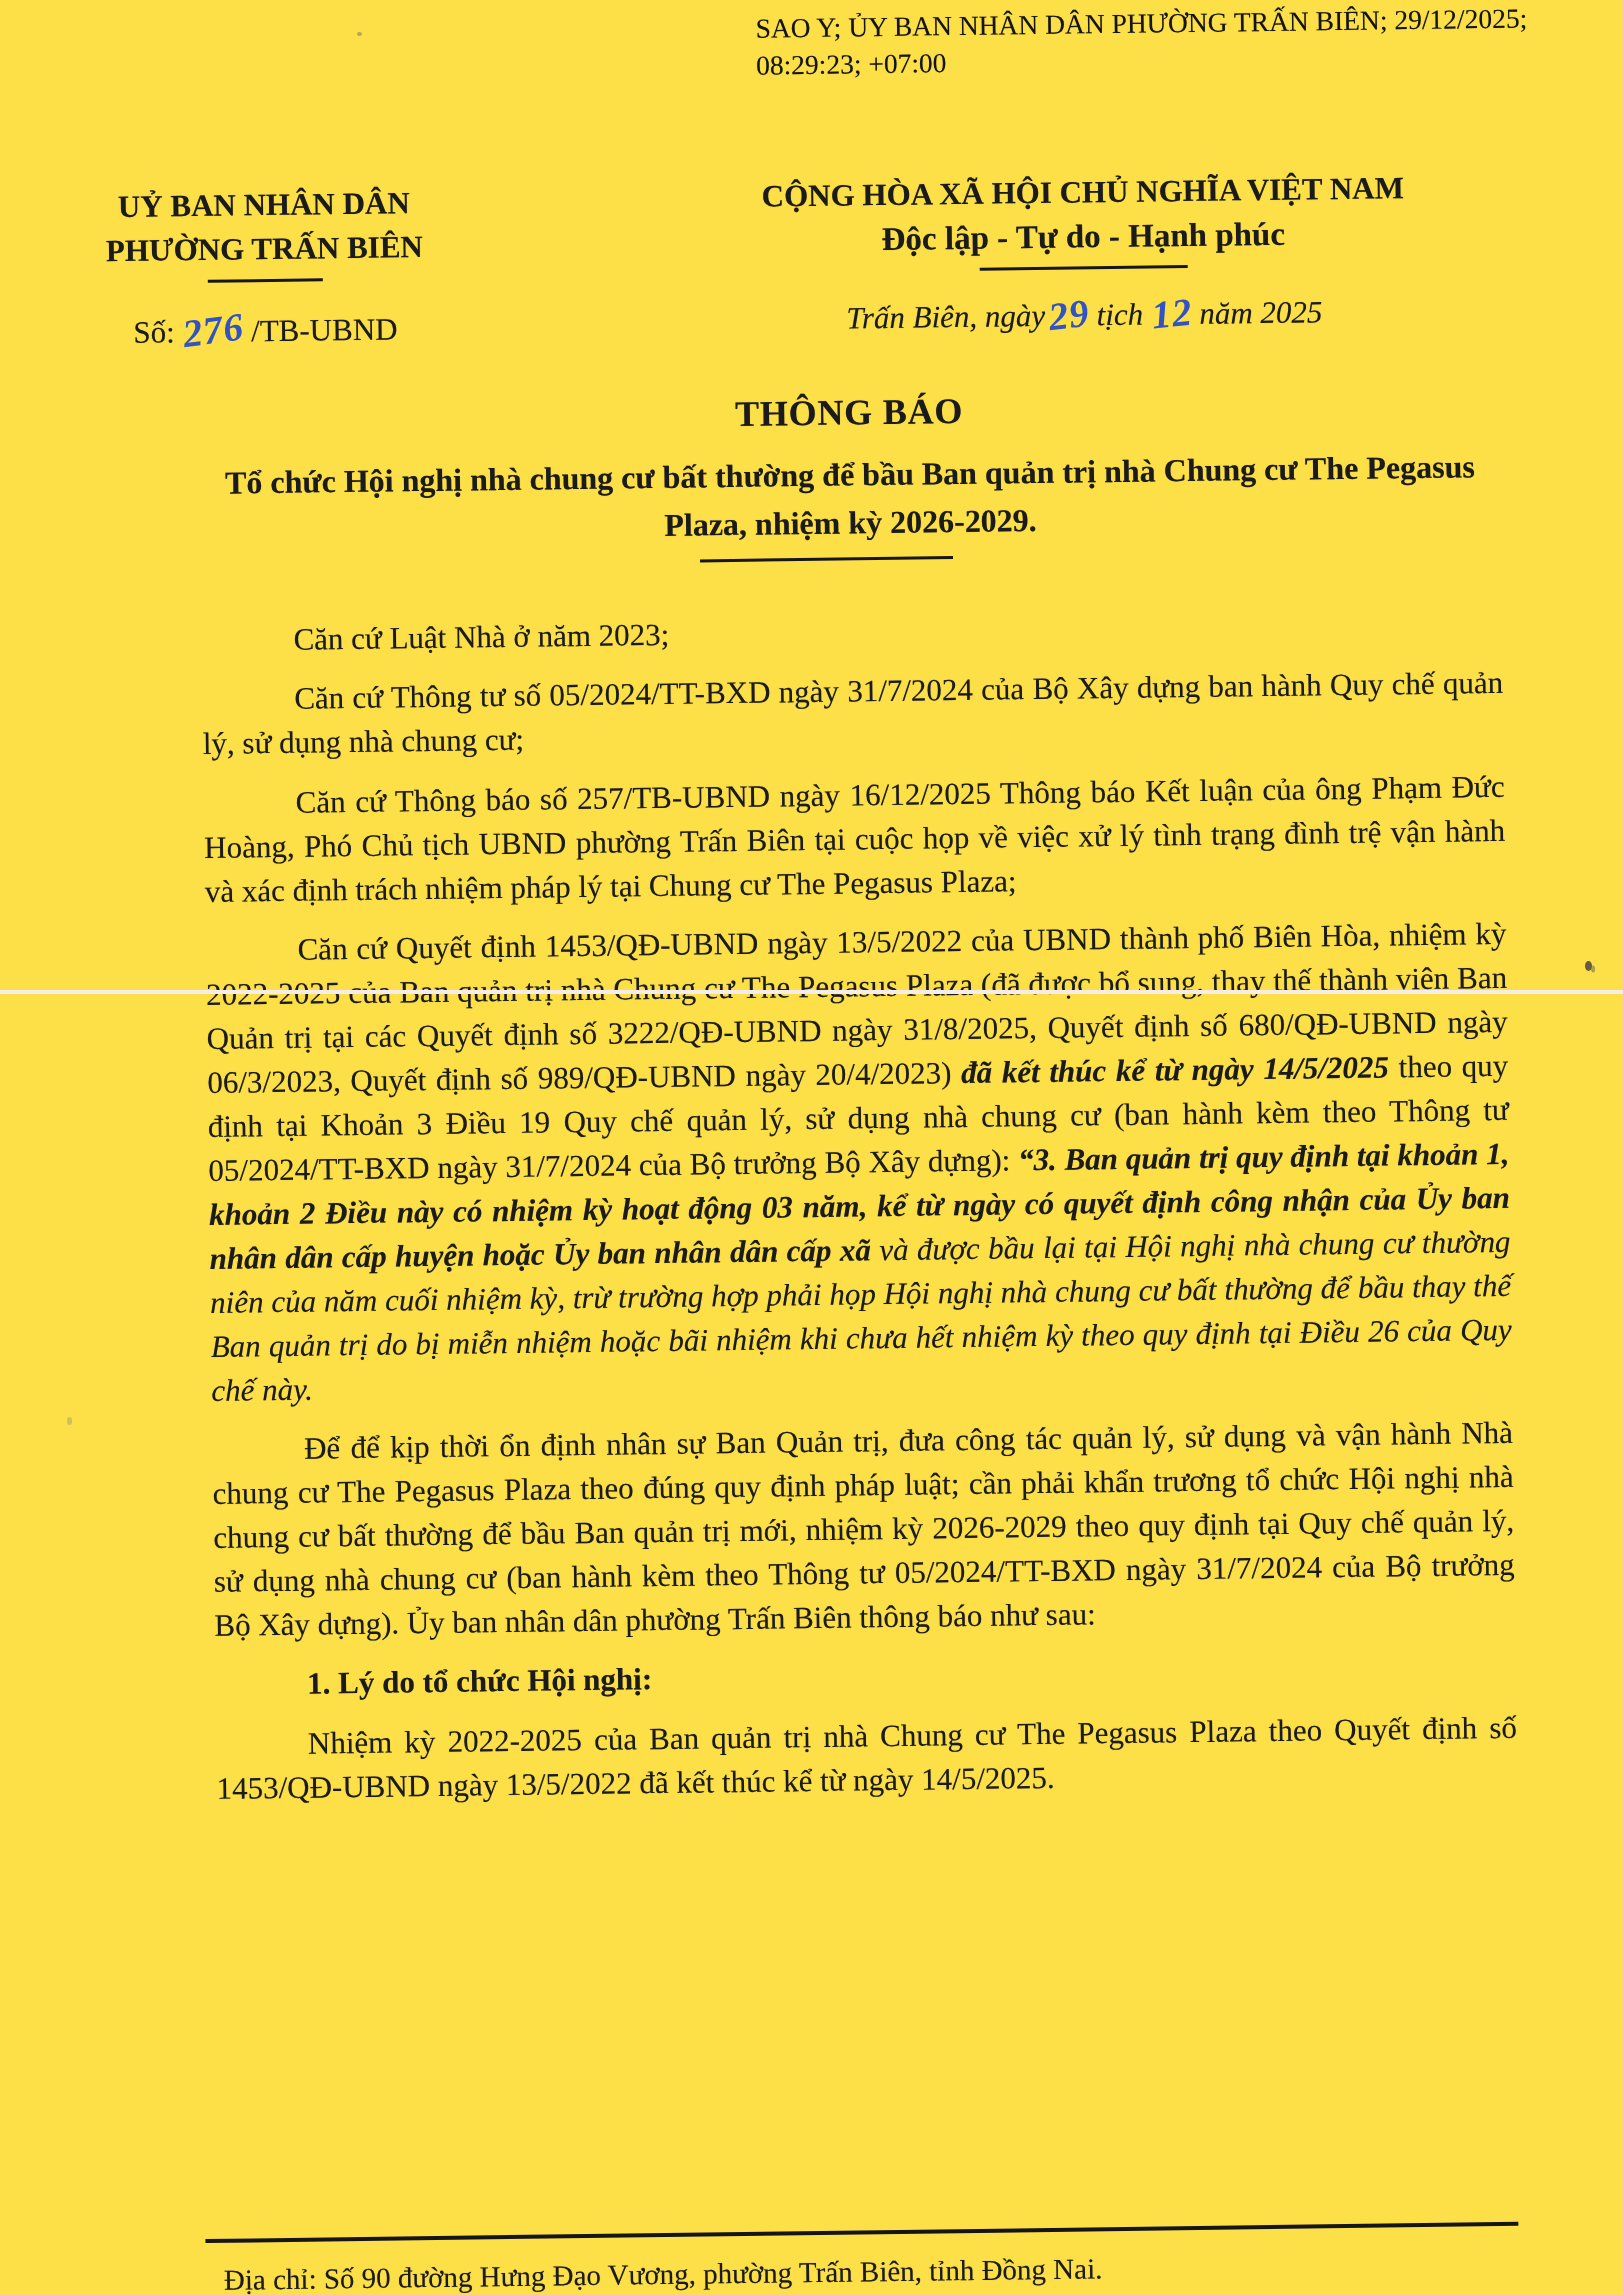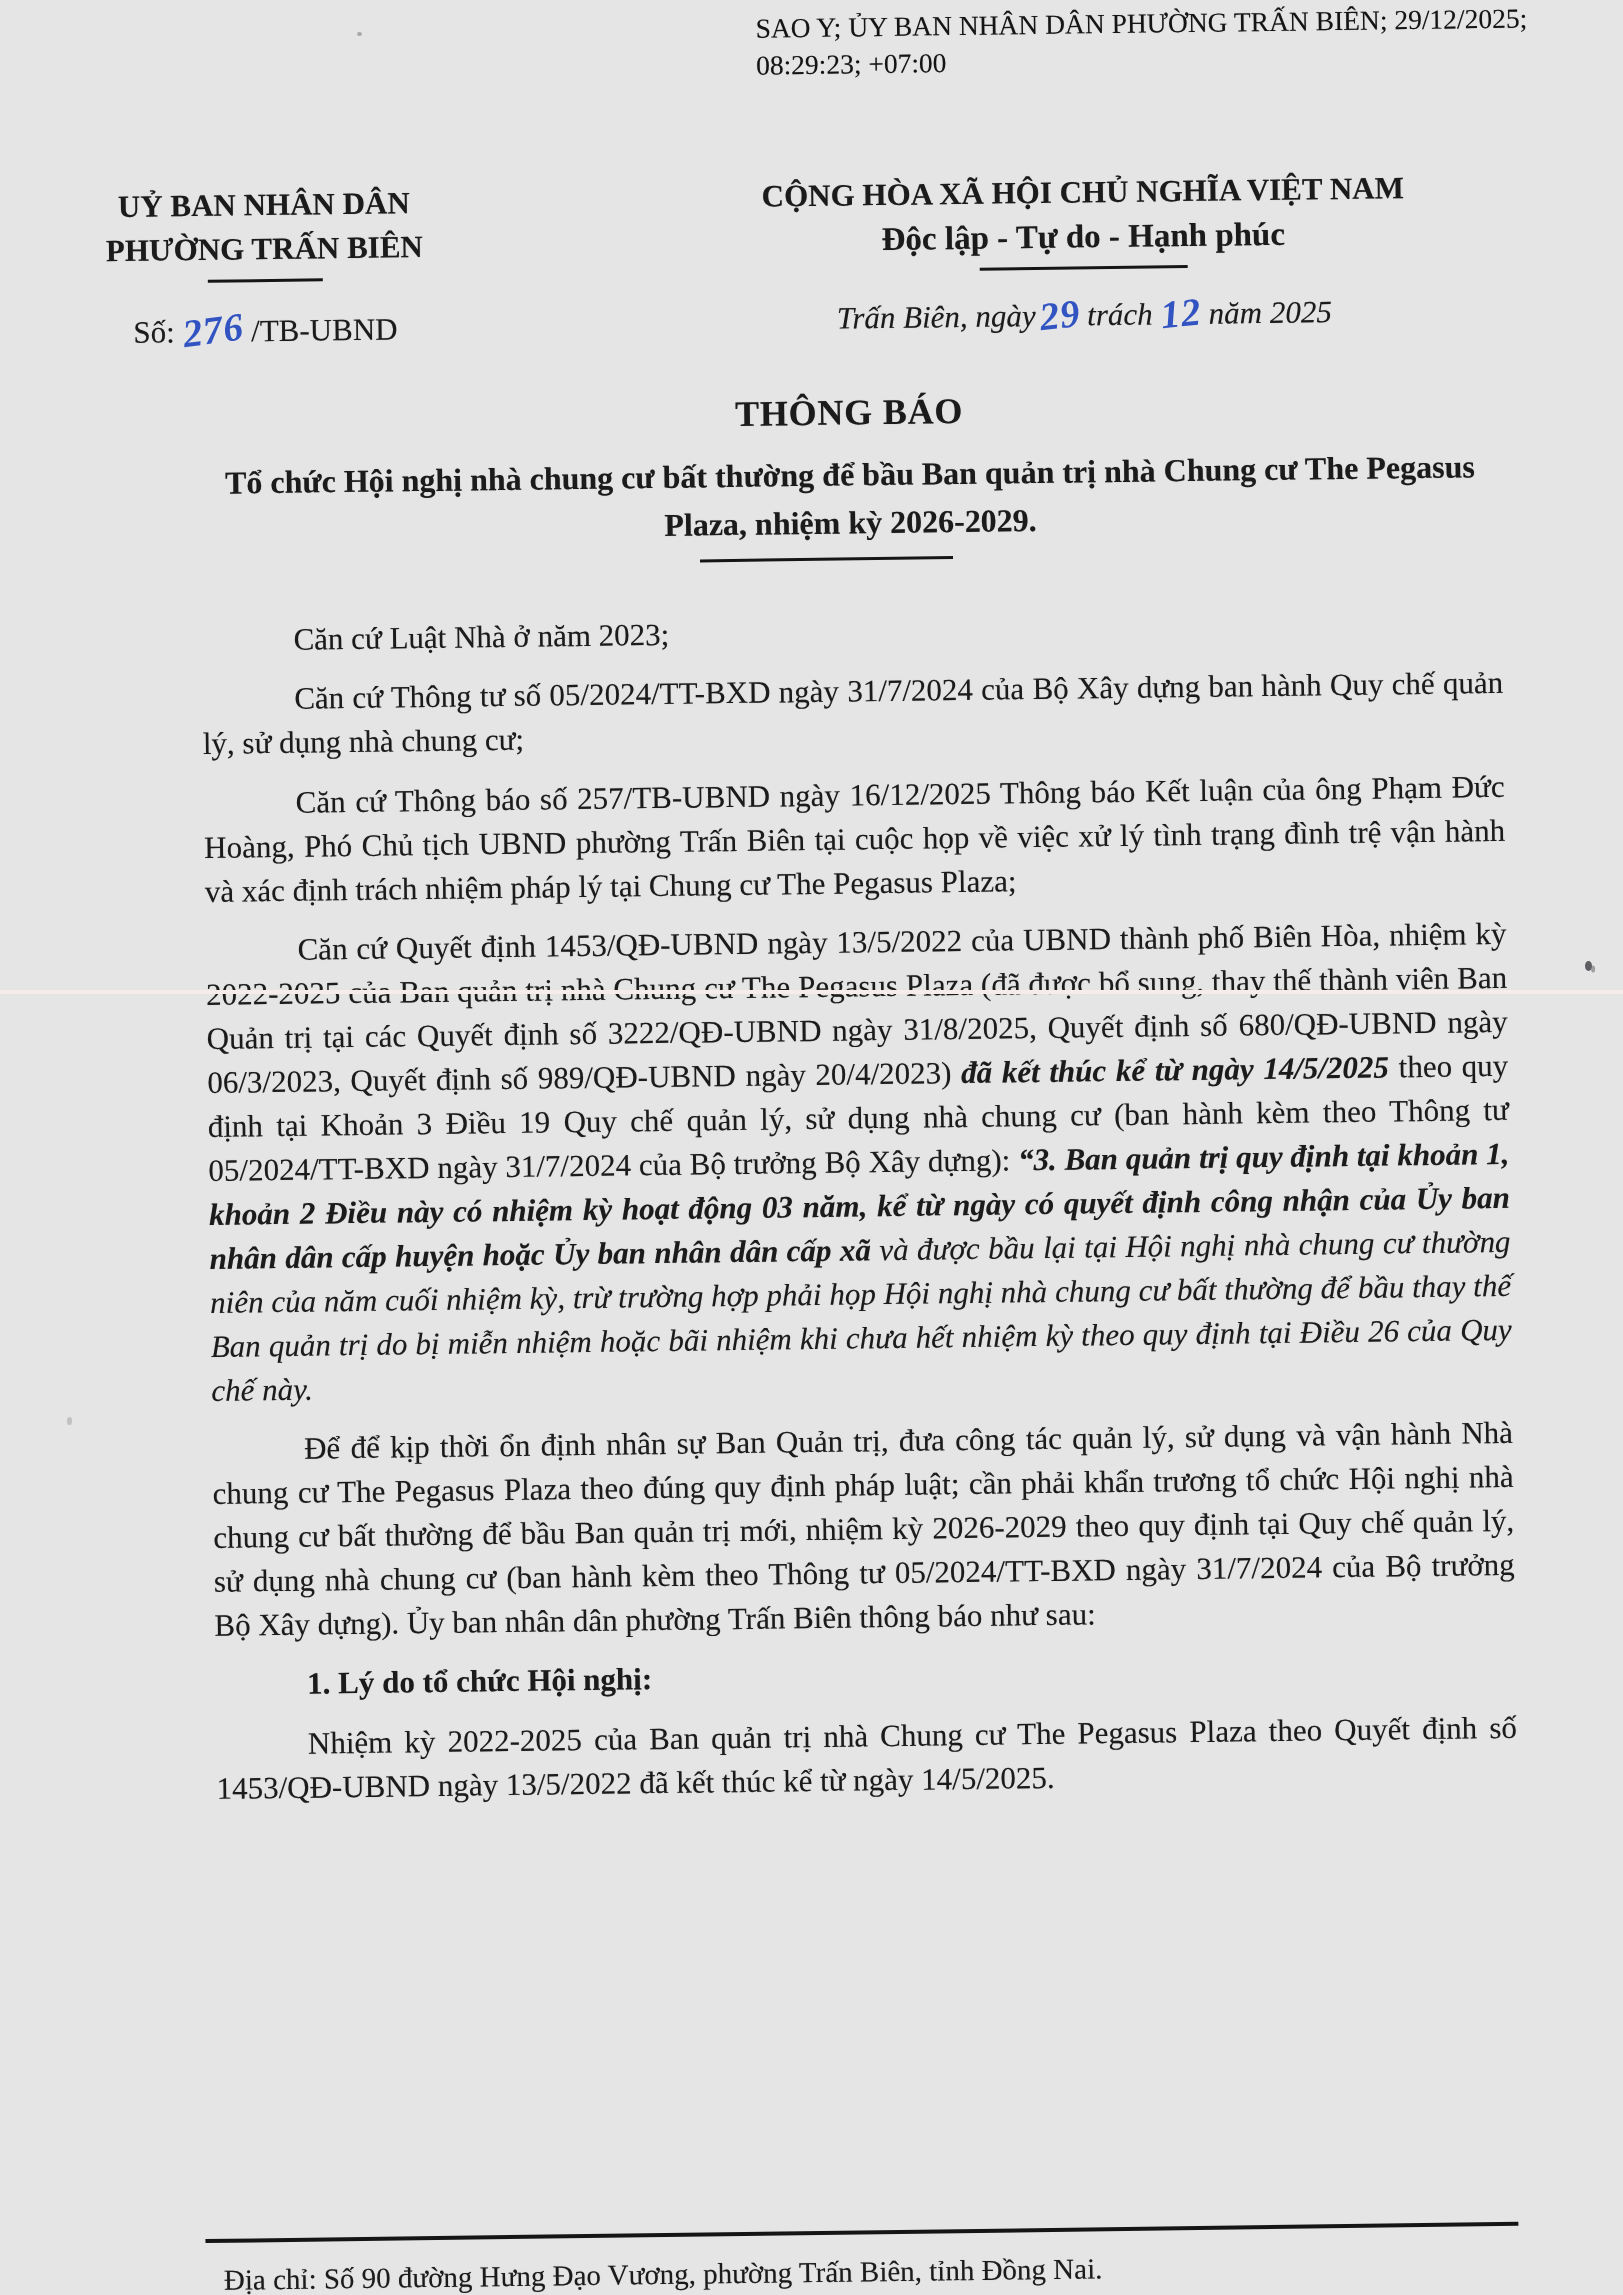--- a/index.html
+++ b/index.html
@@ -4,21 +4,21 @@
 <style>
   html,body{margin:0;padding:0;}
   body{
     width:1624px;height:2295px;
     background:#ffffff;
     font-family:"Liberation Serif","DejaVu Serif",serif;
     color:#1b1b1b;
     overflow:hidden;
     position:relative;
   }
-  .page{position:absolute;inset:0;background:#e5e5e5;}
+  .page{position:absolute;inset:0;background:#fde047;}
   .scan{position:absolute;inset:0;transform:rotate(-0.75deg);transform-origin:50% 46%;}
   .txt{text-shadow:0 0 0.8px rgba(20,20,20,.4);}
 
   
   .stamp{position:absolute;left:769px;top:9.2px;width:849px;font-size:27.5px;line-height:37px;color:#141414;white-space:nowrap;}
   .stamp .l2{white-space:normal;}
 
   
   .hdr-left{position:absolute;left:80px;top:176px;width:390px;text-align:center;}
   .hdr-right{position:absolute;left:700px;top:174px;width:788px;text-align:center;}
@@ -79,21 +79,21 @@
       </div>
     </div>
 
     <div class="hdr-right">
       <div class="hdr-bold txt">CỘNG HÒA XÃ HỘI CHỦ NGHĨA VIỆT NAM</div>
       <div class="hdr-bold2 txt">Độc lập - Tự do - Hạnh phúc</div>
       <div class="rule rule-right"></div>
       <div class="date-line txt">
         <span>Trấn Biên, ngày</span>
         <span class="hand hand-day">29</span>
-        <span>trách</span>
+        <span>tịch</span>
         <span class="hand hand-month">12</span>
         <span>năm 2025</span>
       </div>
     </div>
 
     <div class="title-block">
       <div class="title-main txt">THÔNG BÁO</div>
       <div class="title-sub txt">Tổ chức Hội nghị nhà chung cư bất thường để bầu Ban quản trị nhà Chung cư The Pegasus Plaza, nhiệm kỳ 2026-2029.</div>
       <div class="title-rule"></div>
     </div>

